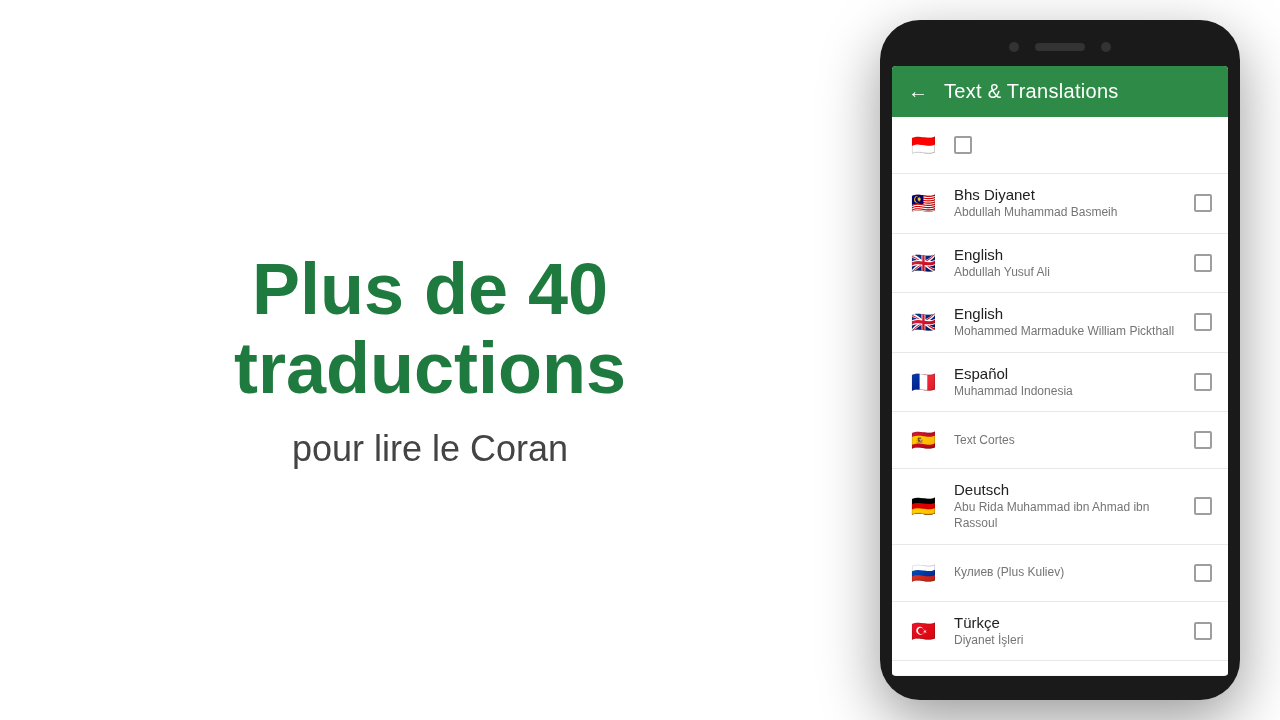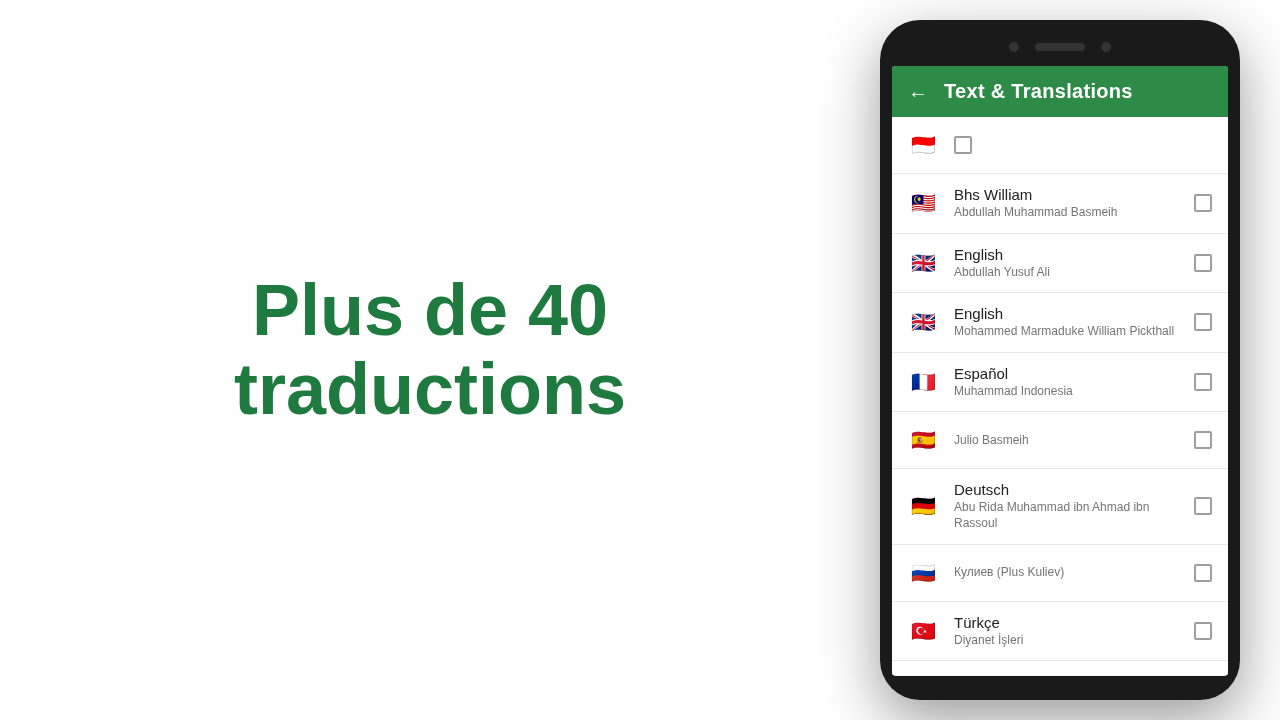--- a/index.html
+++ b/index.html
@@ -103,21 +103,21 @@
 
     .back-arrow {
       color: white;
       font-size: 20px;
       cursor: pointer;
     }
 
     .app-title {
       color: white;
       font-size: 20px;
-      font-weight: 700;
+      font-weight: 400;
       letter-spacing: 0.3px;
     }
 
     
     .translation-list {
       background: #fff;
       overflow-y: auto;
       height: calc(100% - 52px);
     }
 
@@ -168,20 +168,21 @@
     }
   </style>
 </head>
 <body>
 
 <div class="left-section">
   <div class="main-text">
     <span>Plus de 40</span><br>
     <span>traductions</span>
   </div>
+  <div class="sub-text">pour lire le Coran</div>
 </div>
 
 <div class="right-section">
   <div class="phone">
     <div class="phone-top-bar">
       <div class="phone-camera"></div>
       <div class="phone-speaker"></div>
       <div class="phone-camera"></div>
     </div>
     <div class="phone-screen">
@@ -190,21 +191,21 @@
         <span class="app-title">Text &amp; Translations</span>
       </div>
       <div class="translation-list" id="translation-list">
       <div class="translation-item">
       <div class="flag-circle">🇮🇩</div>
       <div class="checkbox"></div>
     </div>
           <div class="translation-item">
       <div class="flag-circle">🇲🇾</div>
       <div class="lang-info">
-        <div class="lang-name">Bhs William</div>
+        <div class="lang-name">Bhs Diyanet</div>
         <div class="lang-author">Abdullah Muhammad Basmeih</div>
       </div>
       <div class="checkbox"></div>
     </div>
           <div class="translation-item">
       <div class="flag-circle">🇬🇧</div>
       <div class="lang-info">
         <div class="lang-name">English</div>
         <div class="lang-author">Abdullah Yusuf Ali</div>
       </div>
@@ -222,21 +223,21 @@
       <div class="flag-circle">🇫🇷</div>
       <div class="lang-info">
         <div class="lang-name">Español</div>
         <div class="lang-author">Muhammad Indonesia</div>
       </div>
       <div class="checkbox"></div>
     </div>
           <div class="translation-item">
       <div class="flag-circle">🇪🇸</div>
       <div class="lang-info">
-        <div class="lang-author">Julio Basmeih</div>
+        <div class="lang-author">Text Cortes</div>
       </div>
       <div class="checkbox"></div>
     </div>
           <div class="translation-item">
       <div class="flag-circle">🇩🇪</div>
       <div class="lang-info">
         <div class="lang-name">Deutsch</div>
         <div class="lang-author">Abu Rida Muhammad ibn Ahmad ibn Rassoul</div>
       </div>
       <div class="checkbox"></div>

